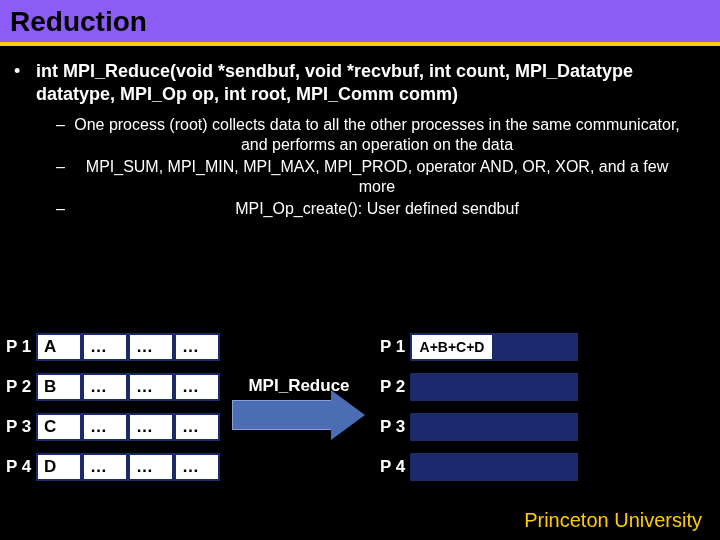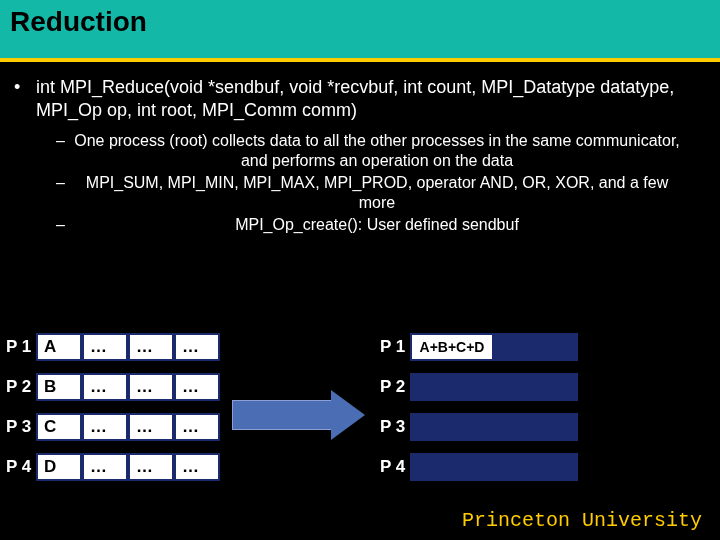--- a/index.html
+++ b/index.html
@@ -6,22 +6,22 @@
   body {
     width: 720px;
     height: 540px;
     background: #000;
     font-family: Arial, Helvetica, sans-serif;
     color: #000;
     overflow: hidden;
     position: relative;
   }
   .title-bar {
-    background: #14b8a6;
-    padding: 6px 10px 20px 10px;
+    background: #8b5cf6;
+    padding: 6px 10px 4px 10px;
   }
   .title-bar h1 {
     font-size: 28px;
     font-weight: bold;
     color: #000;
   }
   .title-underline {
     height: 4px;
     background: #ffcc00;
   }
@@ -37,20 +37,21 @@
   }
   .bullet-main .dot {
     width: 26px;
     flex-shrink: 0;
     text-align: left;
     padding-left: 4px;
   }
   .bullet-main .txt {
     flex: 1;
     padding-right: 20px;
+    font-weight: bold;
   }
   .sub-list {
     padding-left: 46px;
     font-size: 16px;
     line-height: 1.25;
   }
   .sub-item {
     display: flex;
     margin-bottom: 2px;
   }
@@ -155,21 +156,20 @@
     height: 28px;
     background: #1a2a6c;
     border: 2px solid #1a2a6c;
   }
   .footer {
     position: absolute;
     right: 18px;
     bottom: 8px;
     color: #ffcc00;
     font-size: 20px;
-    font-family: Liberation Mono, monospace;
   }
 </style>
 </head>
 <body>
 
 <div class="title-bar">
   <h1>Reduction</h1>
 </div>
 <div class="title-underline"></div>
 
@@ -227,20 +227,21 @@
     <div class="plabel">P 4</div>
     <div class="cells">
       <div class="cell">D</div>
       <div class="cell">…</div>
       <div class="cell">…</div>
       <div class="cell">…</div>
     </div>
   </div>
 
   <div class="arrow-wrap">
+    <div class="arrow-label">MPI_Reduce</div>
     <div class="arrow-body"></div>
     <div class="arrow-head"></div>
   </div>
 
   <div class="row-right" style="top:0px">
     <div class="plabel">P 1</div>
     <div class="cell cell-wide">A+B+C+D</div>
     <div class="cell-wide-empty"></div>
   </div>
   <div class="row-right" style="top:40px">

